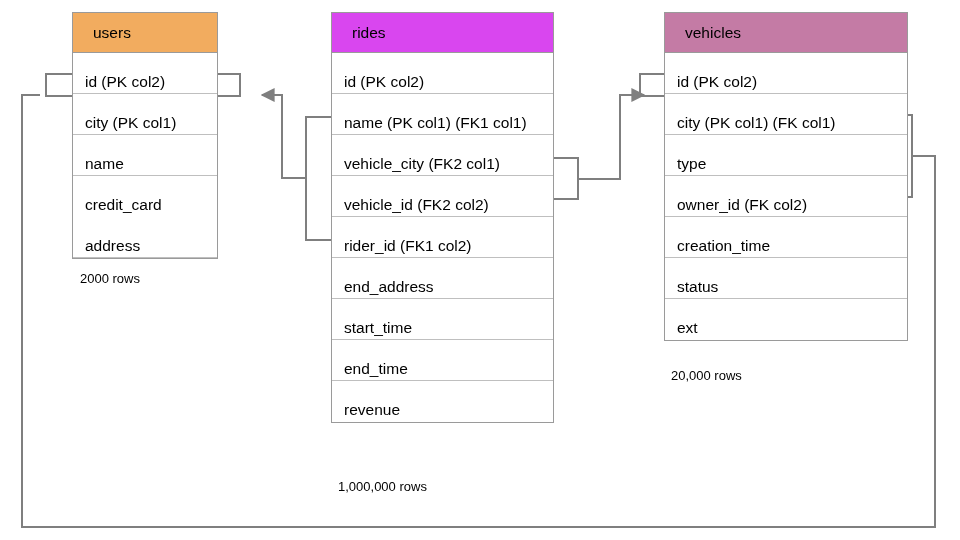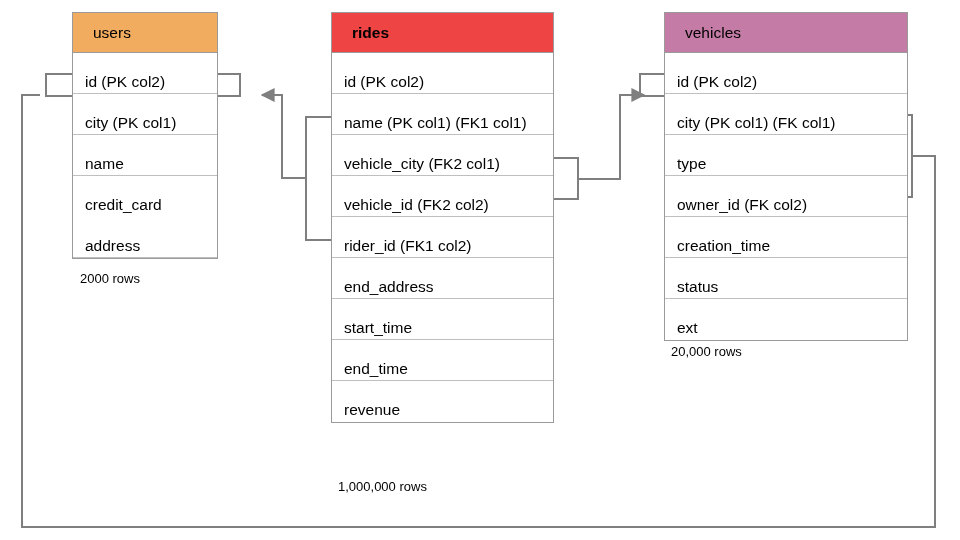--- a/index.html
+++ b/index.html
@@ -104,21 +104,21 @@
     <div class="entity-header" style="background:#F2AC5F;">users</div>
     <div class="field-row">id (PK col2)</div>
     <div class="field-row">city (PK col1)</div>
     <div class="field-row">name</div>
     <div class="field-row last">credit_card</div>
     <div class="field-row">address</div>
   </div>
   <div class="rowcount" style="left:80px; top:271px;">2000 rows</div>
 
   <div class="entity" style="left:331px; top:12px; width:223px;">
-    <div class="entity-header" style="background:#ef4444;font-weight:bold;">rides</div>
+    <div class="entity-header" style="background:#d946ef;">rides</div>
     <div class="field-row">id (PK col2)</div>
     <div class="field-row">name (PK col1) (FK1 col1)</div>
     <div class="field-row">vehicle_city (FK2 col1)</div>
     <div class="field-row">vehicle_id (FK2 col2)</div>
     <div class="field-row">rider_id (FK1 col2)</div>
     <div class="field-row">end_address</div>
     <div class="field-row">start_time</div>
     <div class="field-row">end_time</div>
     <div class="field-row last">revenue</div>
   </div>
@@ -127,15 +127,15 @@
   <div class="entity" style="left:664px; top:12px; width:244px;">
     <div class="entity-header" style="background:#C47BA5;">vehicles</div>
     <div class="field-row">id (PK col2)</div>
     <div class="field-row">city (PK col1) (FK col1)</div>
     <div class="field-row">type</div>
     <div class="field-row">owner_id (FK col2)</div>
     <div class="field-row">creation_time</div>
     <div class="field-row">status</div>
     <div class="field-row last">ext</div>
   </div>
-  <div class="rowcount" style="left:671px; top:344px;">20,000 rows</div>
+  <div class="rowcount" style="left:671px; top:368px;">20,000 rows</div>
 
 </div>
 
 </body></html>

